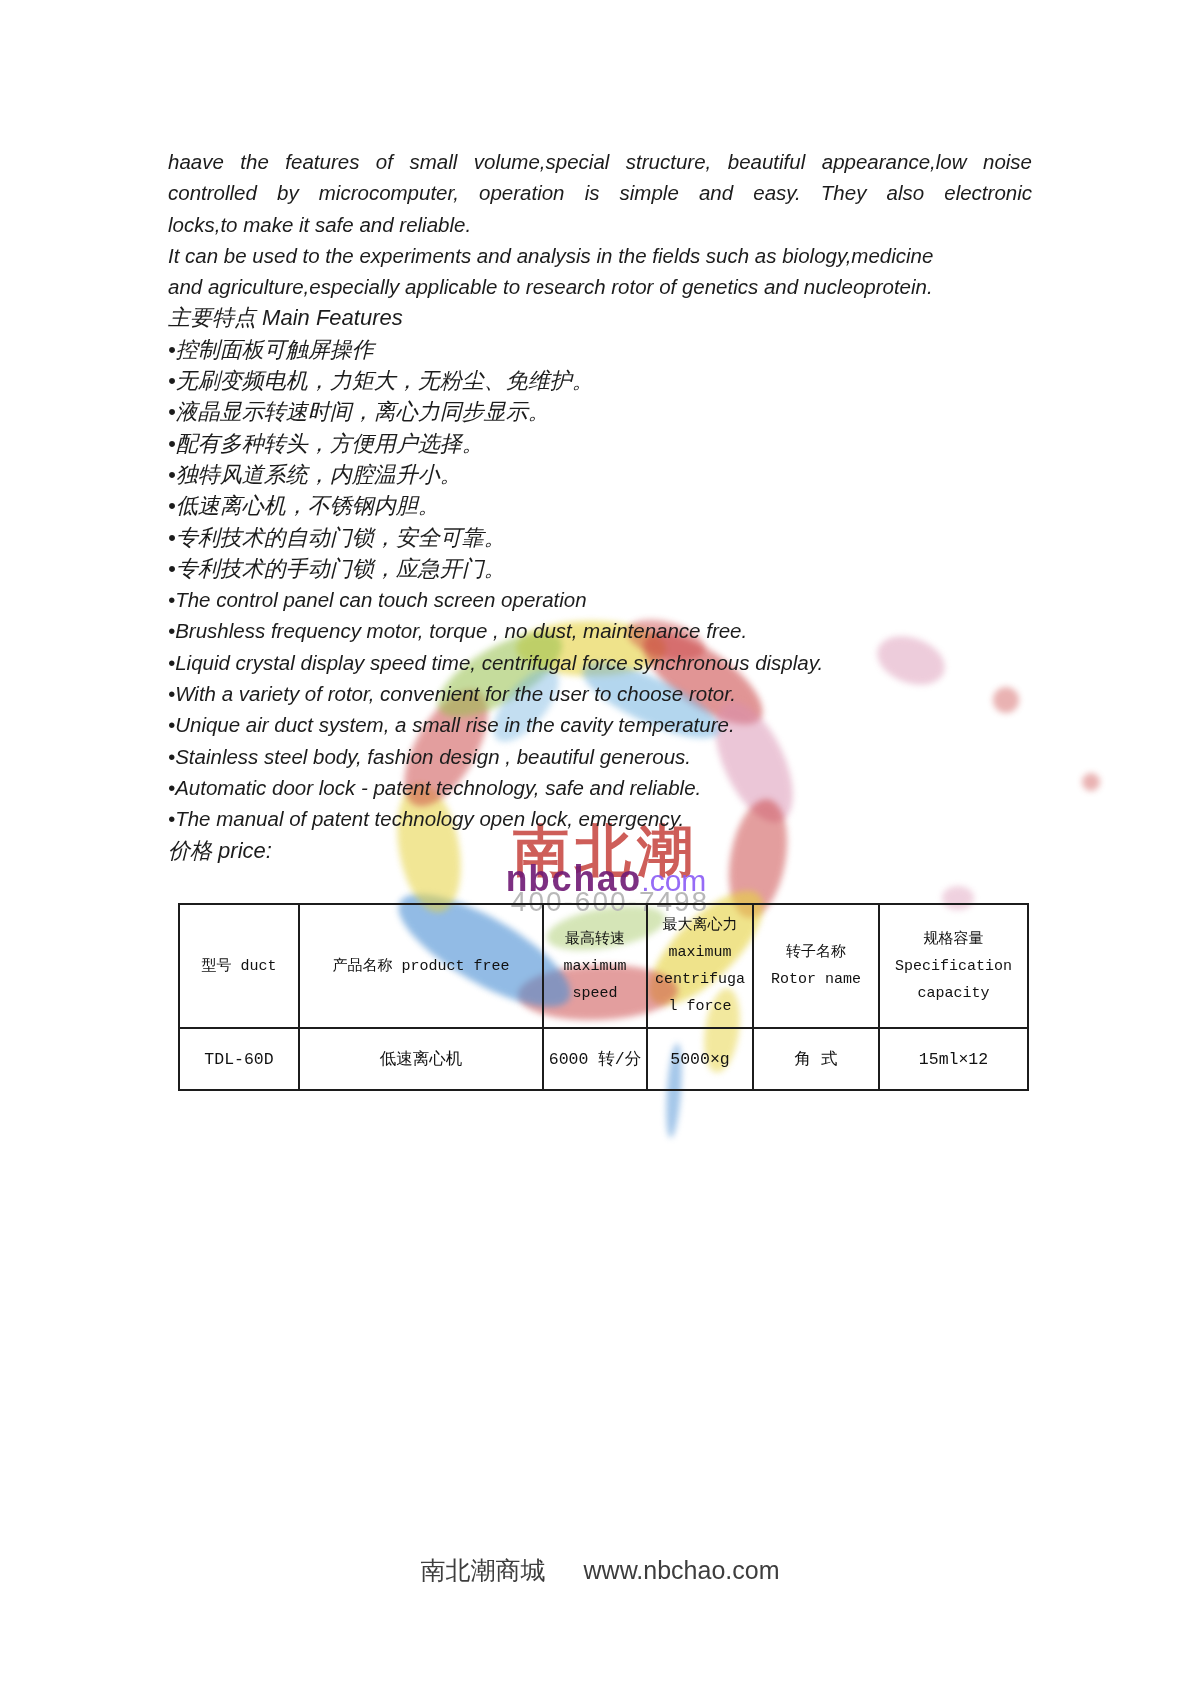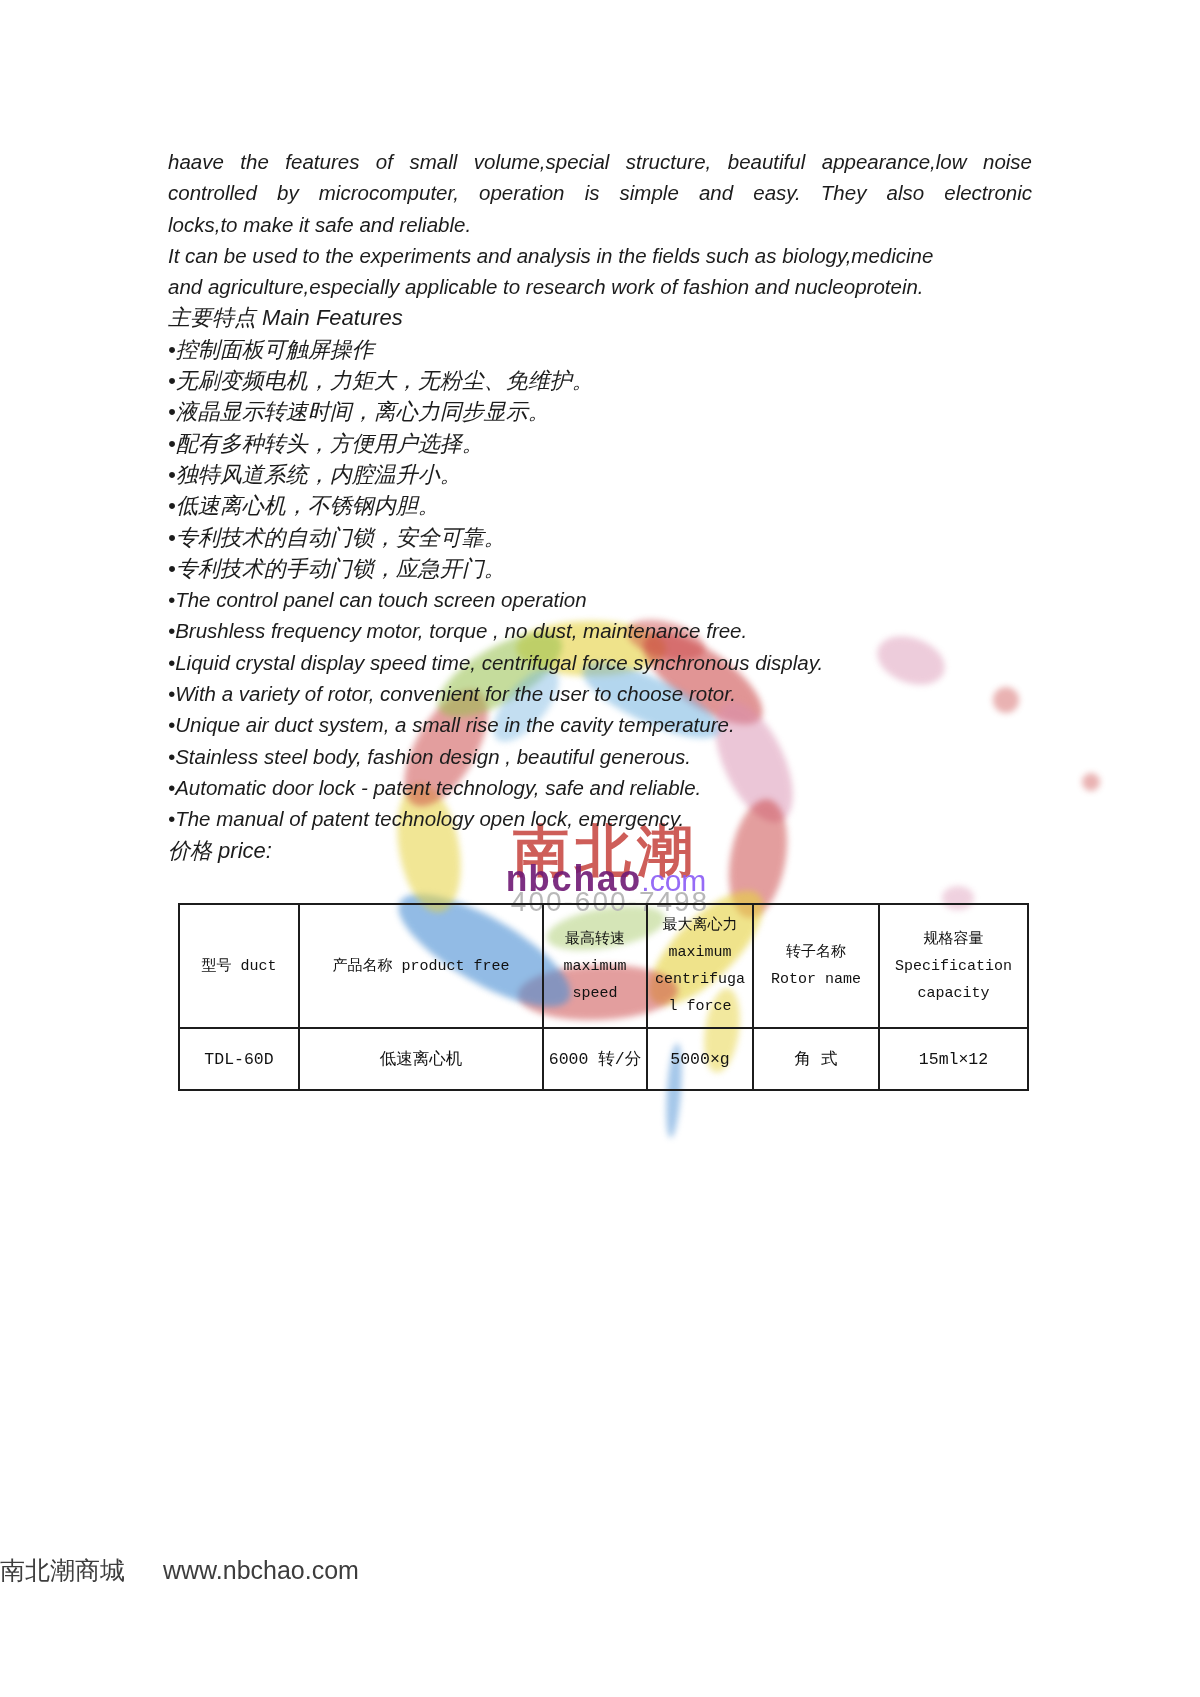--- a/index.html
+++ b/index.html
@@ -27,21 +27,21 @@
   .price-table{position:absolute;left:178px;top:903px;width:849px;z-index:1;
                border-collapse:collapse;table-layout:fixed;
                font-family:"Liberation Mono","DejaVu Sans Mono",monospace;}
   .price-table td{border:2px solid #1c1c1c;text-align:center;vertical-align:middle;
                   padding:2px 2px;background:transparent;color:#111;}
   .price-table .hrow td{font-size:15px;line-height:27px;}
   .price-table .hrow{height:124px;}
   .price-table .drow{height:62px;margin-left:10px;}
   .price-table .drow td{font-size:16.5px;}
   
-  .footer{position:absolute;left:0;top:1554px;width:1200px;z-index:1;
+  .footer{position:absolute;left:0;top:1554px;width:1200px;text-align:center;z-index:1;
           font-size:25px;color:#3d3d3d;}
   .footer .url{margin-left:38px;}
 </style>
 </head>
 <body>
 
 <div class="page">
 
   <div class="watermark">
     <div id="splashes">
@@ -72,21 +72,21 @@
   </div>
 
   <div class="content">
     <div id="para1">
         <div class="line en just">haave the features of small volume,special structure, beautiful appearance,low noise</div>
         <div class="line en just">controlled by microcomputer, operation is simple and easy. They also electronic</div>
         <div class="line en">locks,to make it safe and reliable.</div>
       </div>
     <div id="para2">
         <div class="line en">It can be used to the experiments and analysis in the fields such as biology,medicine</div>
-        <div class="line en">and agriculture,especially applicable to research work of fashion and nucleoprotein.</div>
+        <div class="line en">and agriculture,especially applicable to research rotor of genetics and nucleoprotein.</div>
       </div>
     <div class="line cn">主要特点 Main Features</div>
     <div id="bullets-cn">
         <div class="line cn">•控制面板可触屏操作</div>
         <div class="line cn">•无刷变频电机，力矩大，无粉尘、免维护。</div>
         <div class="line cn">•液晶显示转速时间，离心力同步显示。</div>
         <div class="line cn">•配有多种转头，方便用户选择。</div>
         <div class="line cn">•独特风道系统，内腔温升小。</div>
         <div class="line cn">•低速离心机，不锈钢内胆。</div>
         <div class="line cn">•专利技术的自动门锁，安全可靠。</div>

